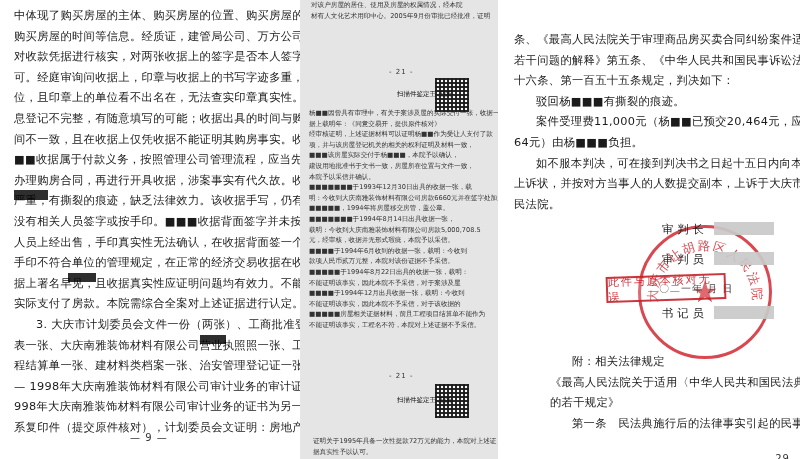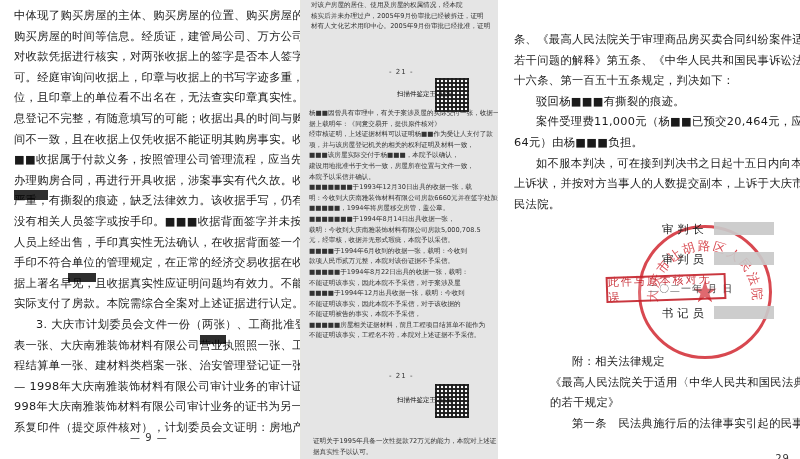--- a/index.html
+++ b/index.html
@@ -89,21 +89,20 @@
 
     <div class="smudge" style="left:14px;top:190px;width:34px;height:10px;"></div>
     <div class="smudge" style="left:68px;top:273px;width:28px;height:9px;"></div>
     <div class="smudge" style="left:200px;top:335px;width:26px;height:9px;"></div>
     <div class="pgnum l">— 9 —</div>
   </div>
 
   <div class="panel mid">
     <div class="col-body blk-a tiny">
       <div class="ln">对该户房屋的居住、使用及房屋的权属情况，经本院</div>
-      <div class="ln">核实后并未办理过户，2005年9月份审批已经被拆迁，证明</div>
       <div class="ln">材有人文化艺术用印中心。2005年9月份审批已经批准，证明</div>
     </div>
     <div class="pgnum m1">- 21 -</div>
 
     <div class="qr" style="left:134px;top:78px;"></div>
     <div class="qr-lbl" style="left:96px;top:90px;">扫描件鉴定王 王强</div>
 
     <div class="col-body blk-b tiny">
       <div class="ln">杨■■因曾具有审理中，有关于案涉及屋的实际交付一张，收据一张，收</div>
       <div class="ln">据上载明年：《同意交易开，提供原件核对》</div>
@@ -117,21 +116,20 @@
       <div class="ln">■■■■■，1994年将房屋移交房管，盖公章。</div>
       <div class="ln">■■■■■■■于1994年8月14日出具收据一张，</div>
       <div class="ln">载明：今收到大庆南雅装饰材料有限公司房款5,000,708.5</div>
       <div class="ln">元，经审核，收据并无形式瑕疵，本院予以采信。</div>
       <div class="ln">■■■■于1994年6月收到的收据一张，载明：今收到</div>
       <div class="ln">款项人民币贰万元整，本院对该份证据不予采信。</div>
       <div class="ln">■■■■■于1994年8月22日出具的收据一张，载明：</div>
       <div class="ln">不能证明该事实，因此本院不予采信，对于案涉及屋</div>
       <div class="ln">■■■■于1994年12月出具收据一张，载明：今收到</div>
       <div class="ln">不能证明该事实，因此本院不予采信，对于该收据的</div>
-      <div class="ln">不能证明被告的事实，本院不予采信，</div>
       <div class="ln">■■■■■房屋相关证据材料，前且工程项目结算单不能作为</div>
       <div class="ln">不能证明该事实，工程名不符，本院对上述证据不予采信。</div>
     </div>
 
     <div class="pgnum m2">- 21 -</div>
     <div class="qr" style="left:134px;top:384px;"></div>
     <div class="qr-lbl" style="left:96px;top:396px;">扫描件鉴定王 王强</div>
 
     <div class="col-body blk-c tiny">
       <div class="ln">证明关于1995年具备一次性提款72万元的能力，本院对上述证</div>

